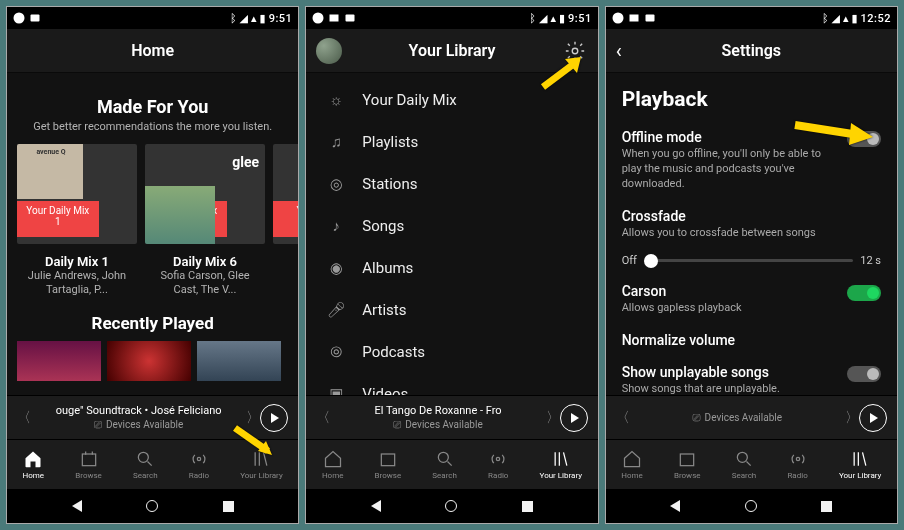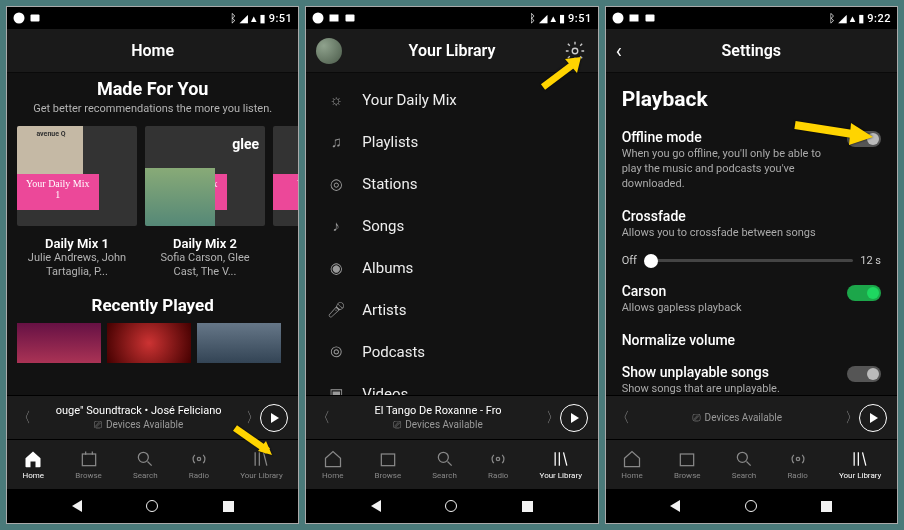--- a/index.html
+++ b/index.html
@@ -57,21 +57,21 @@
     position: absolute; right: 12px; top: 50%; transform: translateY(-50%);
     width: 22px; height: 22px; color: #ccc;
   }
   .header .back {
     position: absolute; left: 10px; color: #fff; font-size: 20px;
   }
   
   .main { flex: 1; overflow: hidden; position: relative; }
   .section-title {
     text-align: center; font-size: 18px; font-weight: 700;
-    margin-top: 5px;
+    margin-top: 23px;
   }
   .section-sub {
     text-align: center; font-size: 11px; color: #b3b3b3;
     padding: 3px 24px 10px;
     line-height: 1.3;
   }
   .cards {
     display: flex; gap: 8px; padding: 0 10px; overflow: hidden;
   }
   .card { width: 120px; flex-shrink: 0; text-align: center; }
@@ -82,22 +82,22 @@
     overflow: hidden;
   }
   .art1 { background: linear-gradient(135deg,#2a3a5a,#1a2a4a); }
   .art1::before{content:"";position:absolute;left:0;top:0;width:55%;height:55%;background:#c5b9a5;}
   .art1::after{content:"avenue Q";position:absolute;left:4px;top:4px;font-size:7px;color:#333;font-weight:700;width:50%;}
   .art2 { background: linear-gradient(135deg,#0aa,#077); }
   .art2::before{content:"glee";position:absolute;right:6px;top:10px;color:#fff;font-size:14px;font-weight:700;}
   .art2::after{content:"";position:absolute;left:0;bottom:0;width:58%;height:58%;background:linear-gradient(#8a7,#587);}
   .art3 { background: linear-gradient(#444,#222); }
   .art .strip {
-    position:absolute;left:0;bottom:16px;height:36px;width:68%;
-    background:#ec4899;color:#fff;font-size:10px;padding:4px 6px;font-family:Liberation Serif, serif;
+    position:absolute;left:0;bottom:7px;height:36px;width:68%;
+    background:#ef4444;color:#fff;font-size:10px;padding:4px 6px;
   }
   .card-title { font-size: 13px; font-weight: 600; margin-top: 10px; }
   .card-sub { font-size: 11px; color: #b3b3b3; line-height:1.25; padding: 0 2px; }
   .section-title2 { text-align:center; font-size:17px; font-weight:700; margin:16px 0 8px; }
   .rp-row { display:flex; gap:6px; padding:0 10px; }
   .rp { width:84px; height:40px; flex-shrink:0; }
   .rp1{background:linear-gradient(#614,#a35);}
   .rp2{background:radial-gradient(circle,#c33,#400);}
   .rp3{background:linear-gradient(#678,#345);}
   
@@ -205,21 +205,21 @@
         <div class="art art1">
             <div class="strip">Your Daily Mix 1</div>
           </div>
         <div class="card-title">Daily Mix 1</div>
         <div class="card-sub">Julie Andrews, John Tartaglia, P...</div>
       </div>
       <div class="card">
         <div class="art art2">
             <div class="strip">Your Daily Mix 2</div>
           </div>
-        <div class="card-title">Daily Mix 2</div>
+        <div class="card-title">Daily Mix 6</div>
         <div class="card-sub">Sofia Carson, Glee Cast, The V...</div>
       </div>
       <div class="card">
         <div class="art art3">
             <div class="strip">Your Da</div>
           </div>
         <div class="card-title">Ka</div>
         <div class="card-sub">Stev...</div>
       </div>
     </div>
@@ -436,21 +436,21 @@
         </svg>
       <svg class="ico" viewBox="0 0 24 24" fill="#fff">
           <rect x="3" y="5" width="18" height="14" rx="2"></rect>
         </svg>
     </div>
     <div class="right">
       <span>ᛒ</span>
       <span>◢</span>
       <span>▴</span>
       <span>▮</span>
-      <span class="time">9:22</span>
+      <span class="time">12:52</span>
     </div>
   </div>
 
   <div class="header">
     <span class="back">‹</span>
     <div class="header-title">Settings</div>
   </div>
 
   <div class="main settings">
     <div class="set-section">Playback</div>

